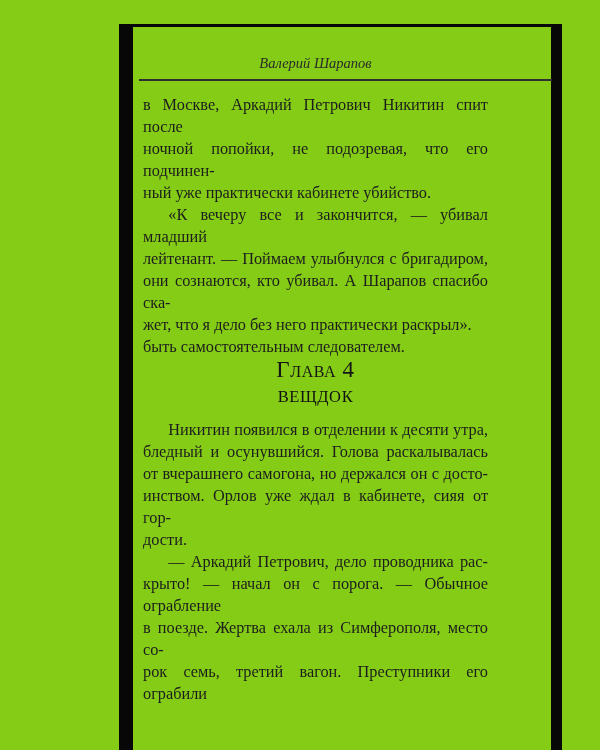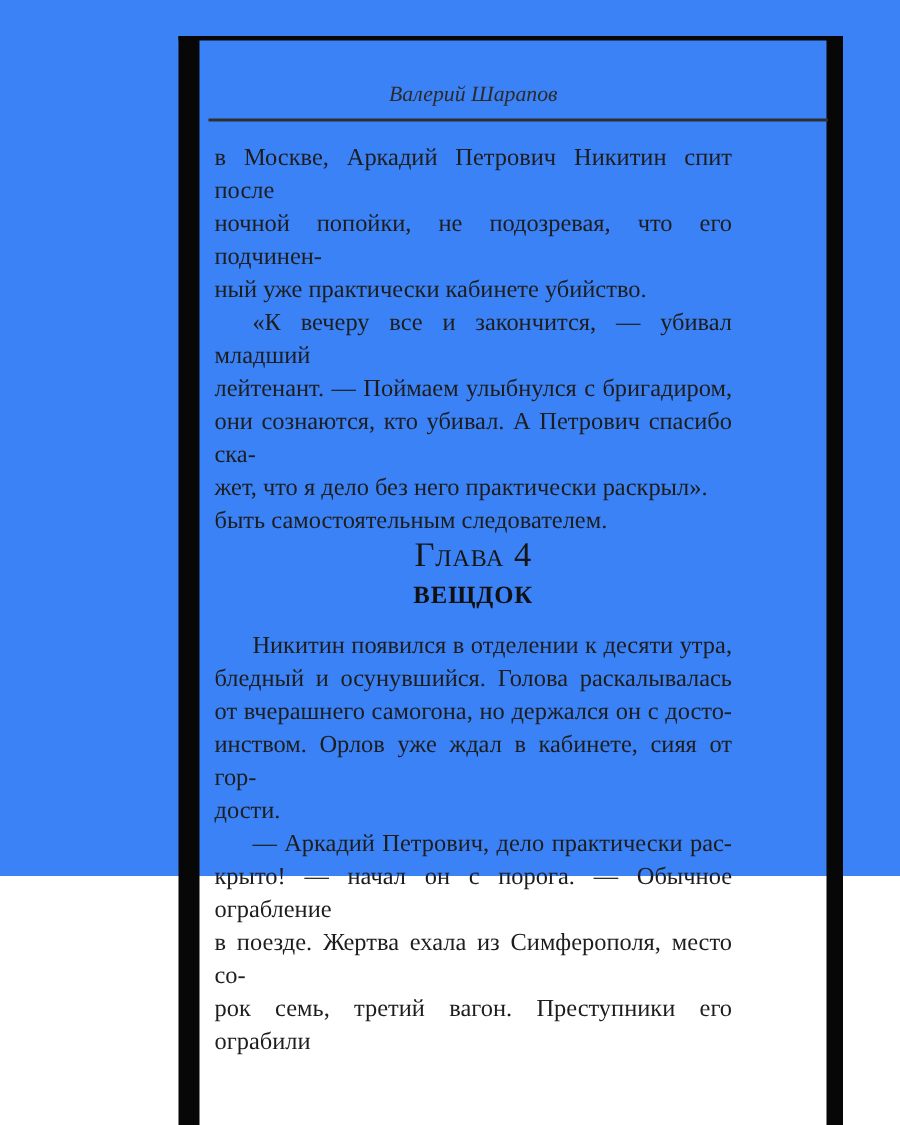--- a/index.html
+++ b/index.html
@@ -1,39 +1,39 @@
 <!DOCTYPE html>
 <html><head>
 <meta charset="utf-8">
 <style>
   html,body {margin:0; padding:0; background:#ffffff;}
   body {width:600px; height:750px; overflow:hidden;
         font-family:"Liberation Serif","DejaVu Serif",serif; color:#1d1d1d;}
-  .sheet {position:relative; width:600px; height:584px; background:#3b82f6;}
+  .sheet {position:relative; width:600px; height:750px; background:#84cc16;}
 
   
   .edge-top   {position:absolute; left:119px; top:24px; width:443px; height:3px;  background:#070707;}
   .edge-left  {position:absolute; left:119px; top:24px; width:14px;  height:726px; background:#070707;}
   .edge-right {position:absolute; left:551px; top:24px; width:11px;  height:726px; background:#070707;}
 
   .running-head {position:absolute; left:143px; top:55px; width:345px;
                  text-align:center; font-style:italic; font-size:14.5px; color:#2b2b2b;}
   .head-rule {position:absolute; left:139px; top:79px; width:413px; height:2px; background:#2e2e2e;}
 
   .content {position:absolute; left:143px; top:94px; width:345px;
             font-size:16.3px; line-height:22px;}
 
   .para {margin:0;}
   .ln {text-align:justify; text-align-last:justify;}
   .ln.last {text-align-last:left;}
   .ln.indent {text-indent:1.55em;}
 
   .chapter {text-align:center; font-variant:small-caps;
             font-size:23px; line-height:24px; letter-spacing:0.6px; color:#151515;}
-  .title   {margin-top:4px; margin-bottom:12px; text-align:center; font-weight:bold;
+  .title   {margin-top:4px; margin-bottom:12px; text-align:center; font-weight:normal;
             font-size:16.5px; line-height:21px; letter-spacing:0.6px; color:#111;}
 </style>
 </head>
 <body>
 
 <div class="sheet">
 
   <div class="edge-top"></div>
   <div class="edge-left"></div>
   <div class="edge-right"></div>
@@ -45,41 +45,41 @@
 
     <div class="para">
       <div class="ln">в Москве, Аркадий Петрович Никитин спит после</div>
       <div class="ln">ночной попойки, не подозревая, что его подчинен-</div>
       <div class="ln last">ный уже практически кабинете убийство.</div>
     </div>
 
     <div class="para">
       <div class="ln indent">«К вечеру все и закончится, — убивал младший</div>
       <div class="ln">лейтенант. — Поймаем улыбнулся с бригадиром,</div>
-      <div class="ln">они сознаются, кто убивал. А Петрович спасибо ска-</div>
+      <div class="ln">они сознаются, кто убивал. А Шарапов спасибо ска-</div>
       <div class="ln last">жет, что я дело без него практически раскрыл».</div>
     </div>
 
     <div class="para">
       <div class="ln last">быть самостоятельным следователем.</div>
     </div>
 
     <div class="chapter">Глава 4</div>
     <div class="title">ВЕЩДОК</div>
 
     <div class="para">
       <div class="ln indent">Никитин появился в отделении к десяти утра,</div>
       <div class="ln">бледный и осунувшийся. Голова раскалывалась</div>
       <div class="ln">от вчерашнего самогона, но держался он с досто-</div>
       <div class="ln">инством. Орлов уже ждал в кабинете, сияя от гор-</div>
       <div class="ln last">дости.</div>
     </div>
 
     <div class="para">
-      <div class="ln indent">— Аркадий Петрович, дело практически рас-</div>
+      <div class="ln indent">— Аркадий Петрович, дело проводника рас-</div>
       <div class="ln">крыто! — начал он с порога. — Обычное ограбление</div>
       <div class="ln">в поезде. Жертва ехала из Симферополя, место со-</div>
       <div class="ln">рок семь, третий вагон. Преступники его ограбили</div>
 
     </div>
 
   </div>
 </div>
 
 </body></html>

